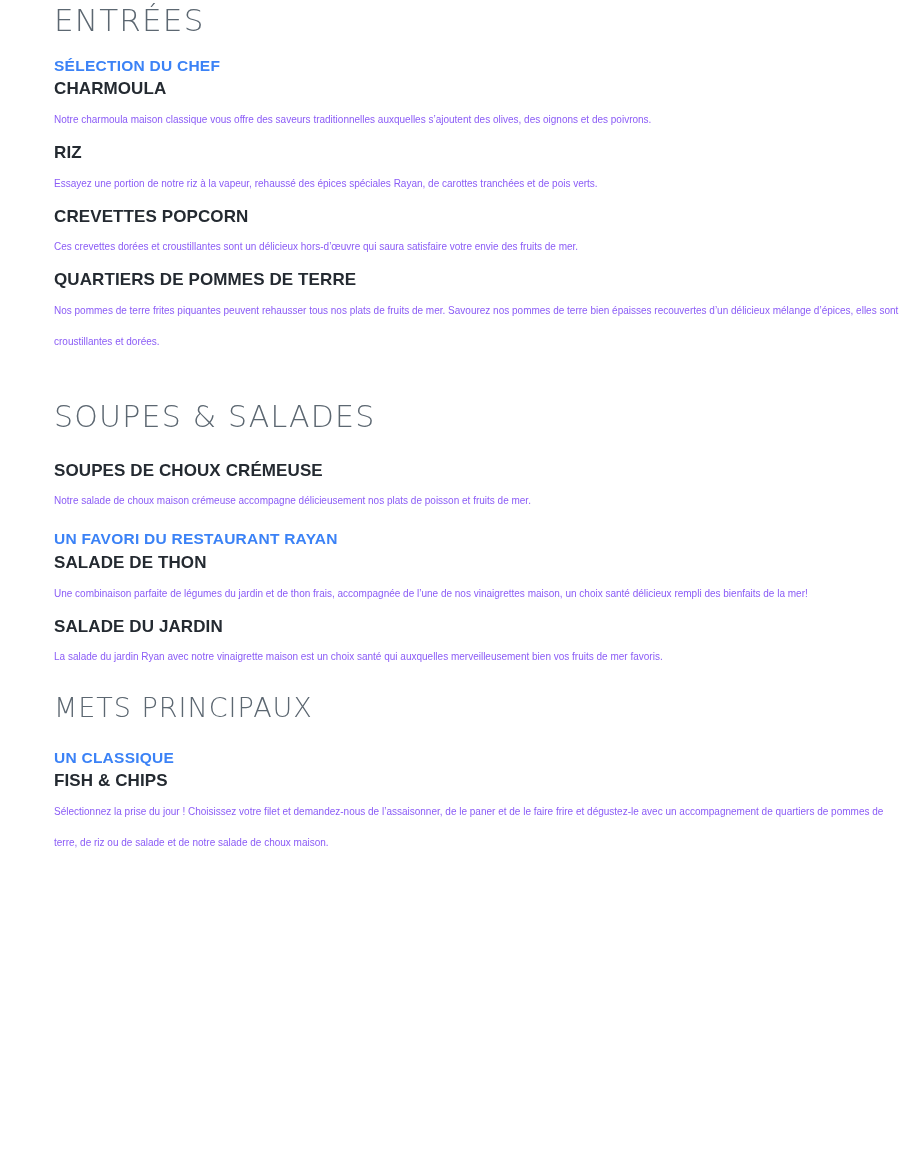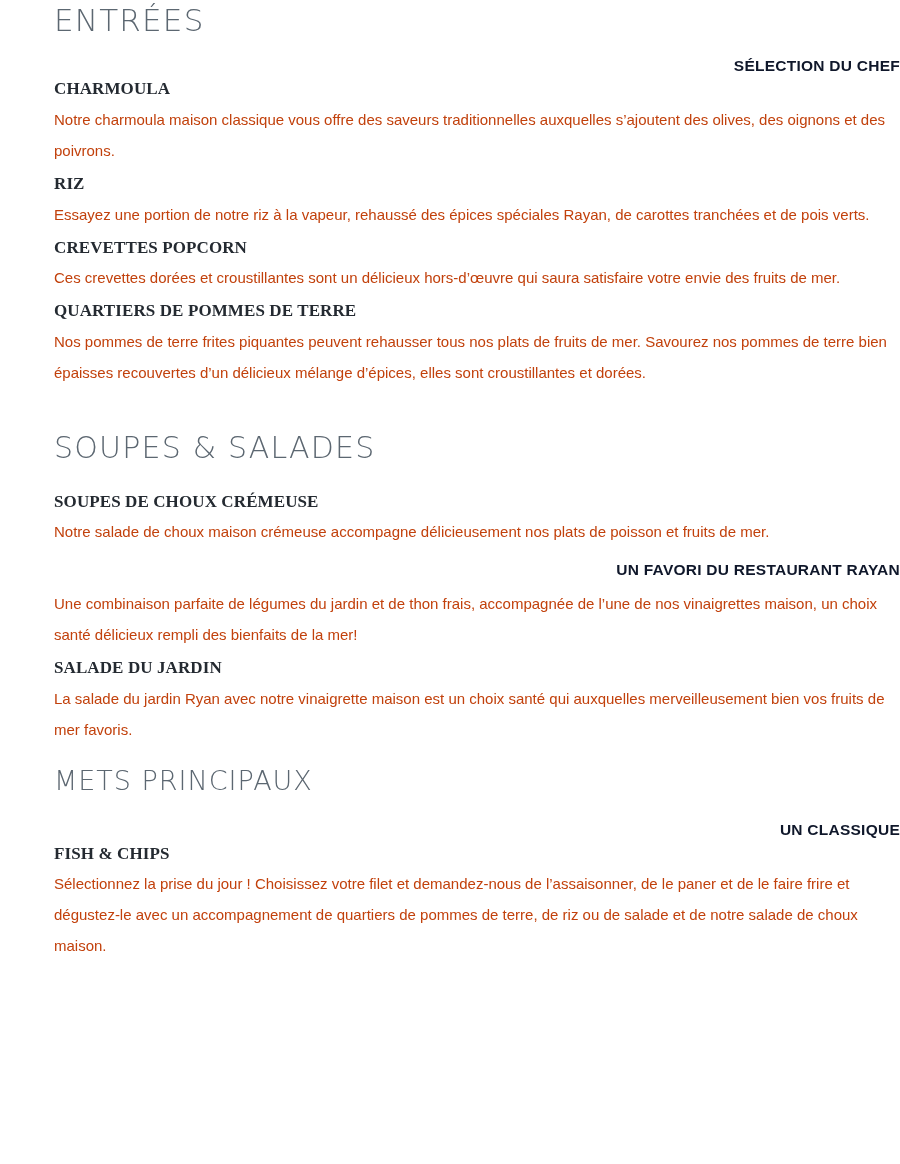--- a/index.html
+++ b/index.html
@@ -42,44 +42,43 @@
     font-size: 27px;
     letter-spacing: 1.0px;
   }
 
   
   .category-label {
     font-family: "Liberation Sans", sans-serif;
     font-weight: 700;
     font-size: 15.5px;
     line-height: 1.2;
-    color: #0f172a;
+    color: #3b82f6;
     letter-spacing: 0.25px;
     margin: 0;
-    text-align: right;
   }
 
   
   .dish-title {
-    font-family: Liberation Serif, serif;
+    font-family: Liberation Sans, sans-serif;
     font-weight: 700;
     font-size: 17px;
     line-height: 1.22;
     color: #242a31;
     letter-spacing: 0.1px;
     margin: 0;
   }
 
   
   .dish-desc {
     font-family: "Liberation Sans", sans-serif;
     font-weight: 400;
-    font-size: 15px;
+    font-size: 10px;
     line-height: 31px;
-    color: #c2410c;
+    color: #8b5cf6;
     margin: 0;
     max-width: 846px;
   }
 
   
   .gap-heading-to-label { height: 20px; }
   .gap-label-to-title   { height: 4px; }
   .gap-title-to-desc    { height: 4px; }
   .gap-desc-to-title    { height: 8px; }
   .gap-block            { height: 44px; }
@@ -146,20 +145,21 @@
   <div class="gap-desc-to-title"></div>
 
 
   <div class="gap-desc-to-label"></div>
 
   <div class="category-label">UN FAVORI DU RESTAURANT RAYAN</div>
 
   <div class="gap-label-to-title"></div>
 
   <div>
+    <div class="dish-title">SALADE DE THON</div>
     <div class="gap-title-to-desc"></div>
     <p class="dish-desc">Une combinaison parfaite de légumes du jardin et de thon frais, accompagnée de l’une de nos vinaigrettes maison, un choix santé délicieux rempli des bienfaits de la mer!</p>
   </div>
 
   <div class="gap-desc-to-title"></div>
 
   <div>
     <div class="dish-title">SALADE DU JARDIN</div>
     <div class="gap-title-to-desc"></div>
     <p class="dish-desc">La salade du jardin Ryan avec notre vinaigrette maison est un choix santé qui auxquelles merveilleusement bien vos fruits de mer favoris.</p>

